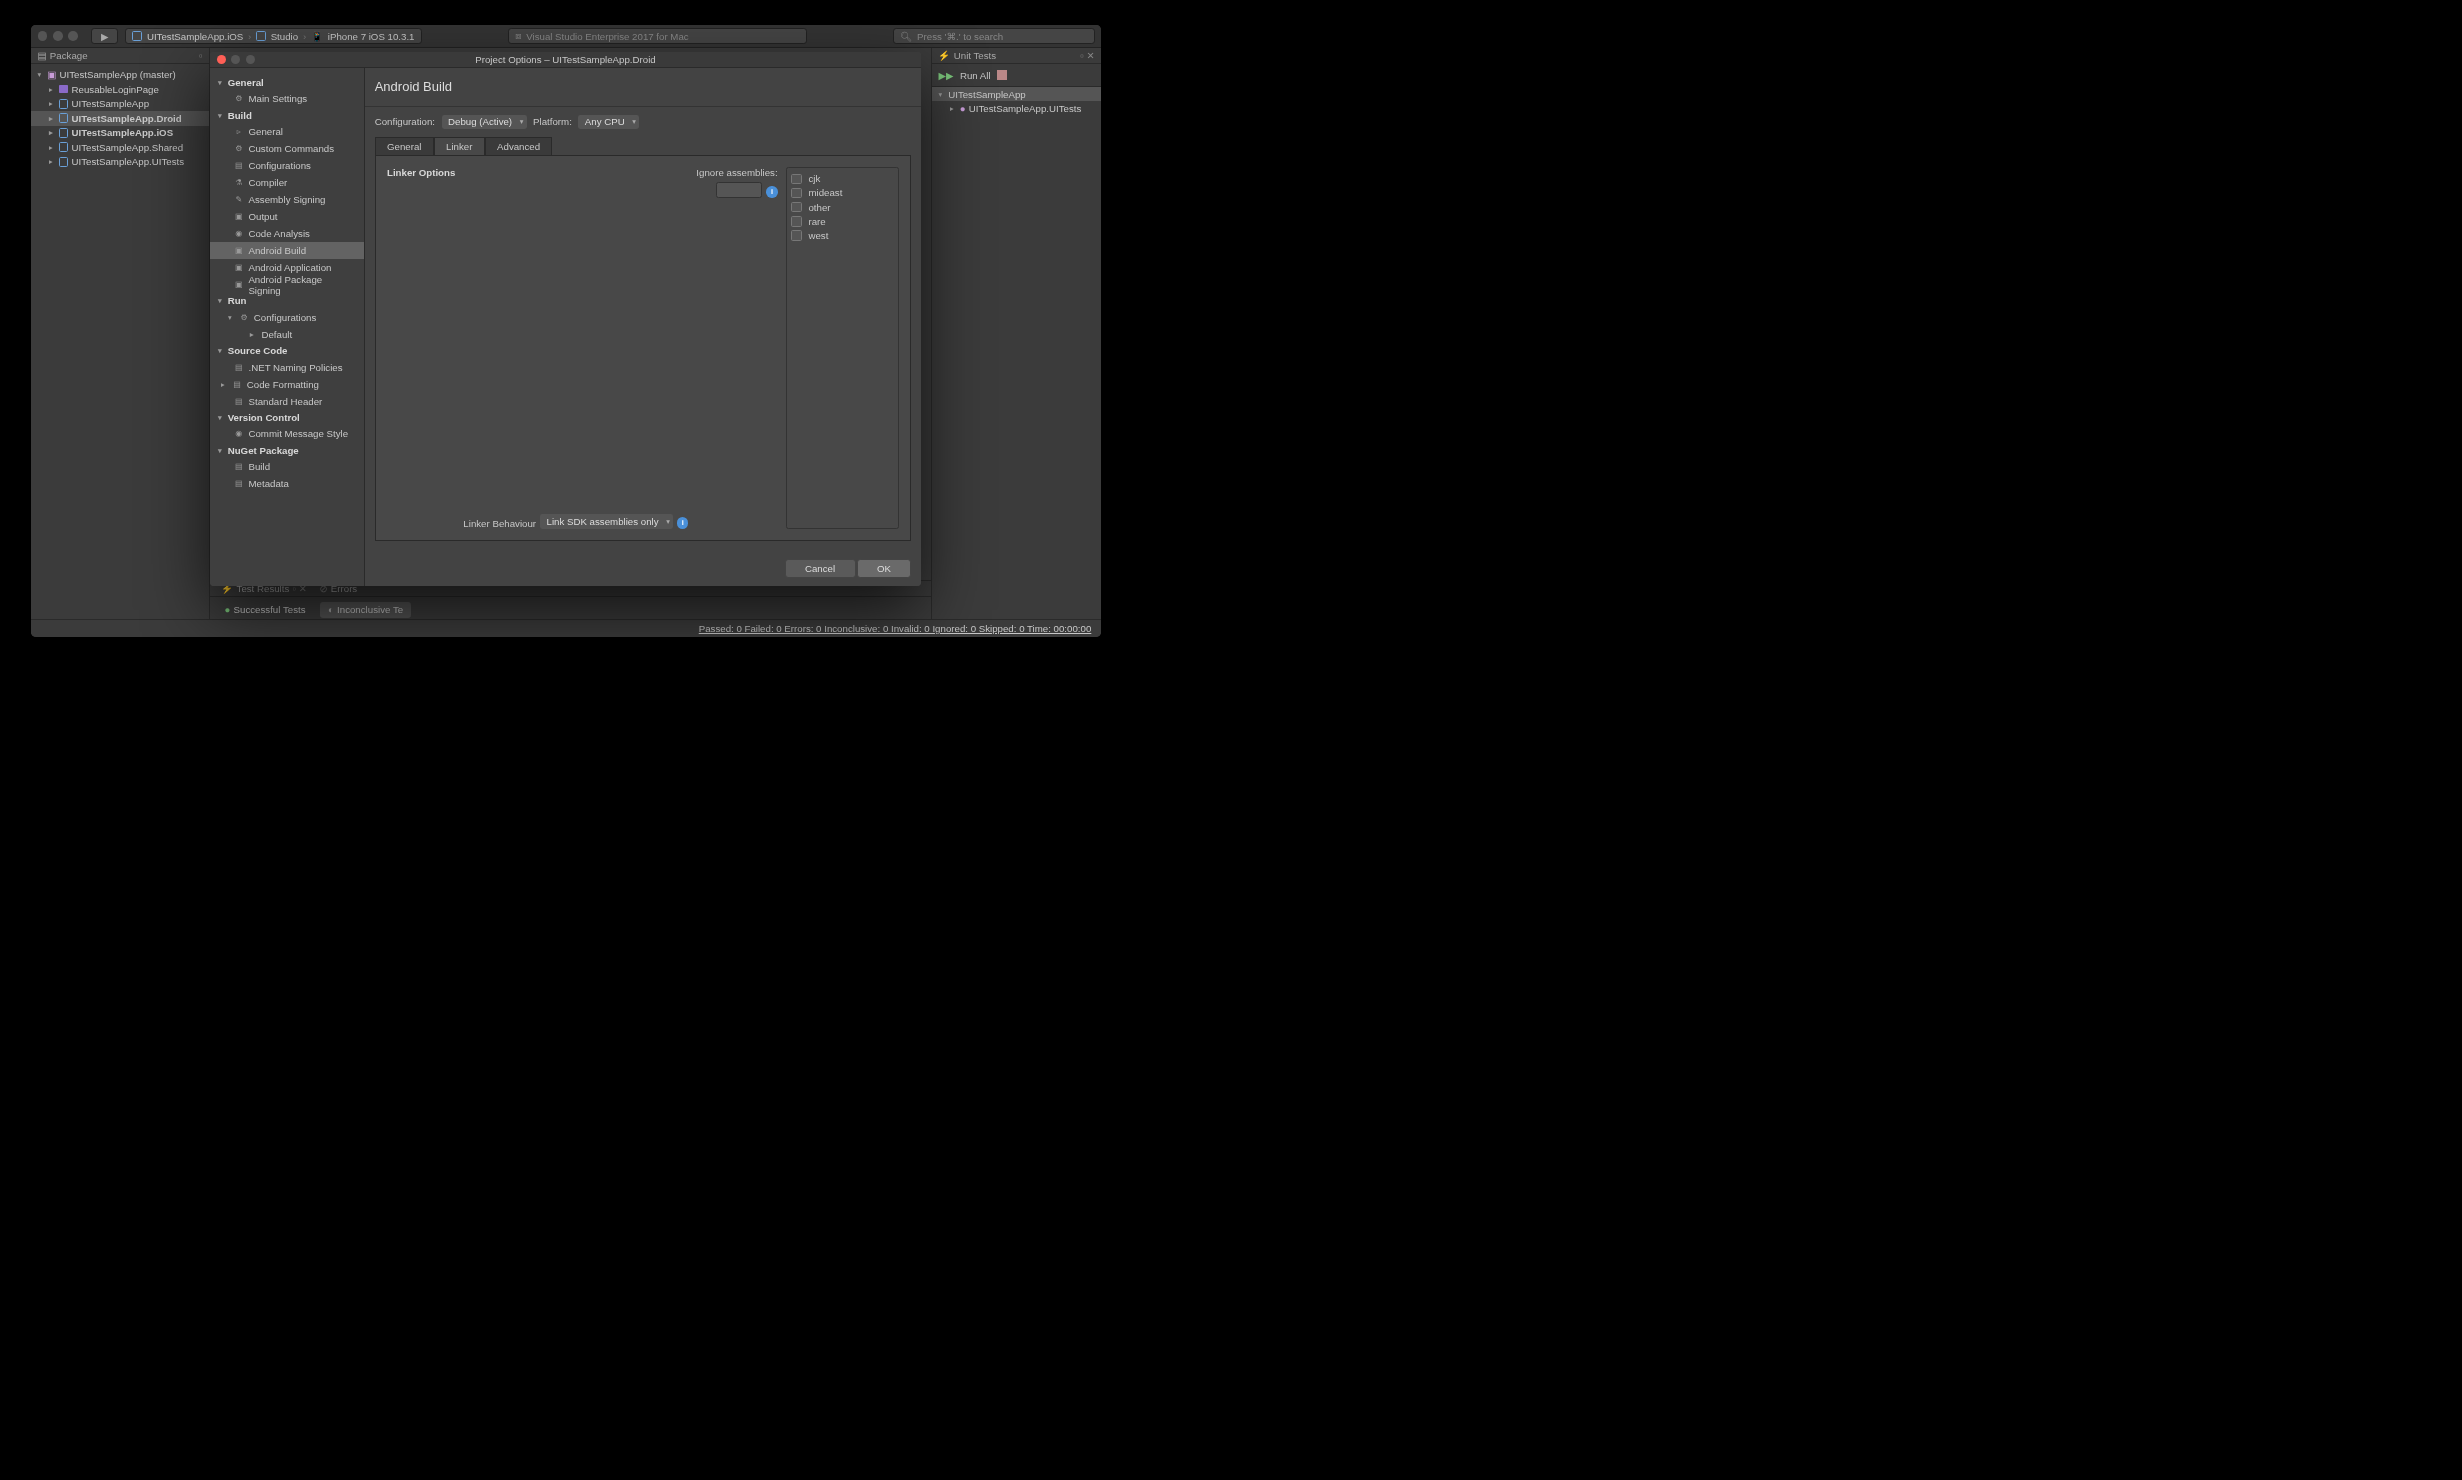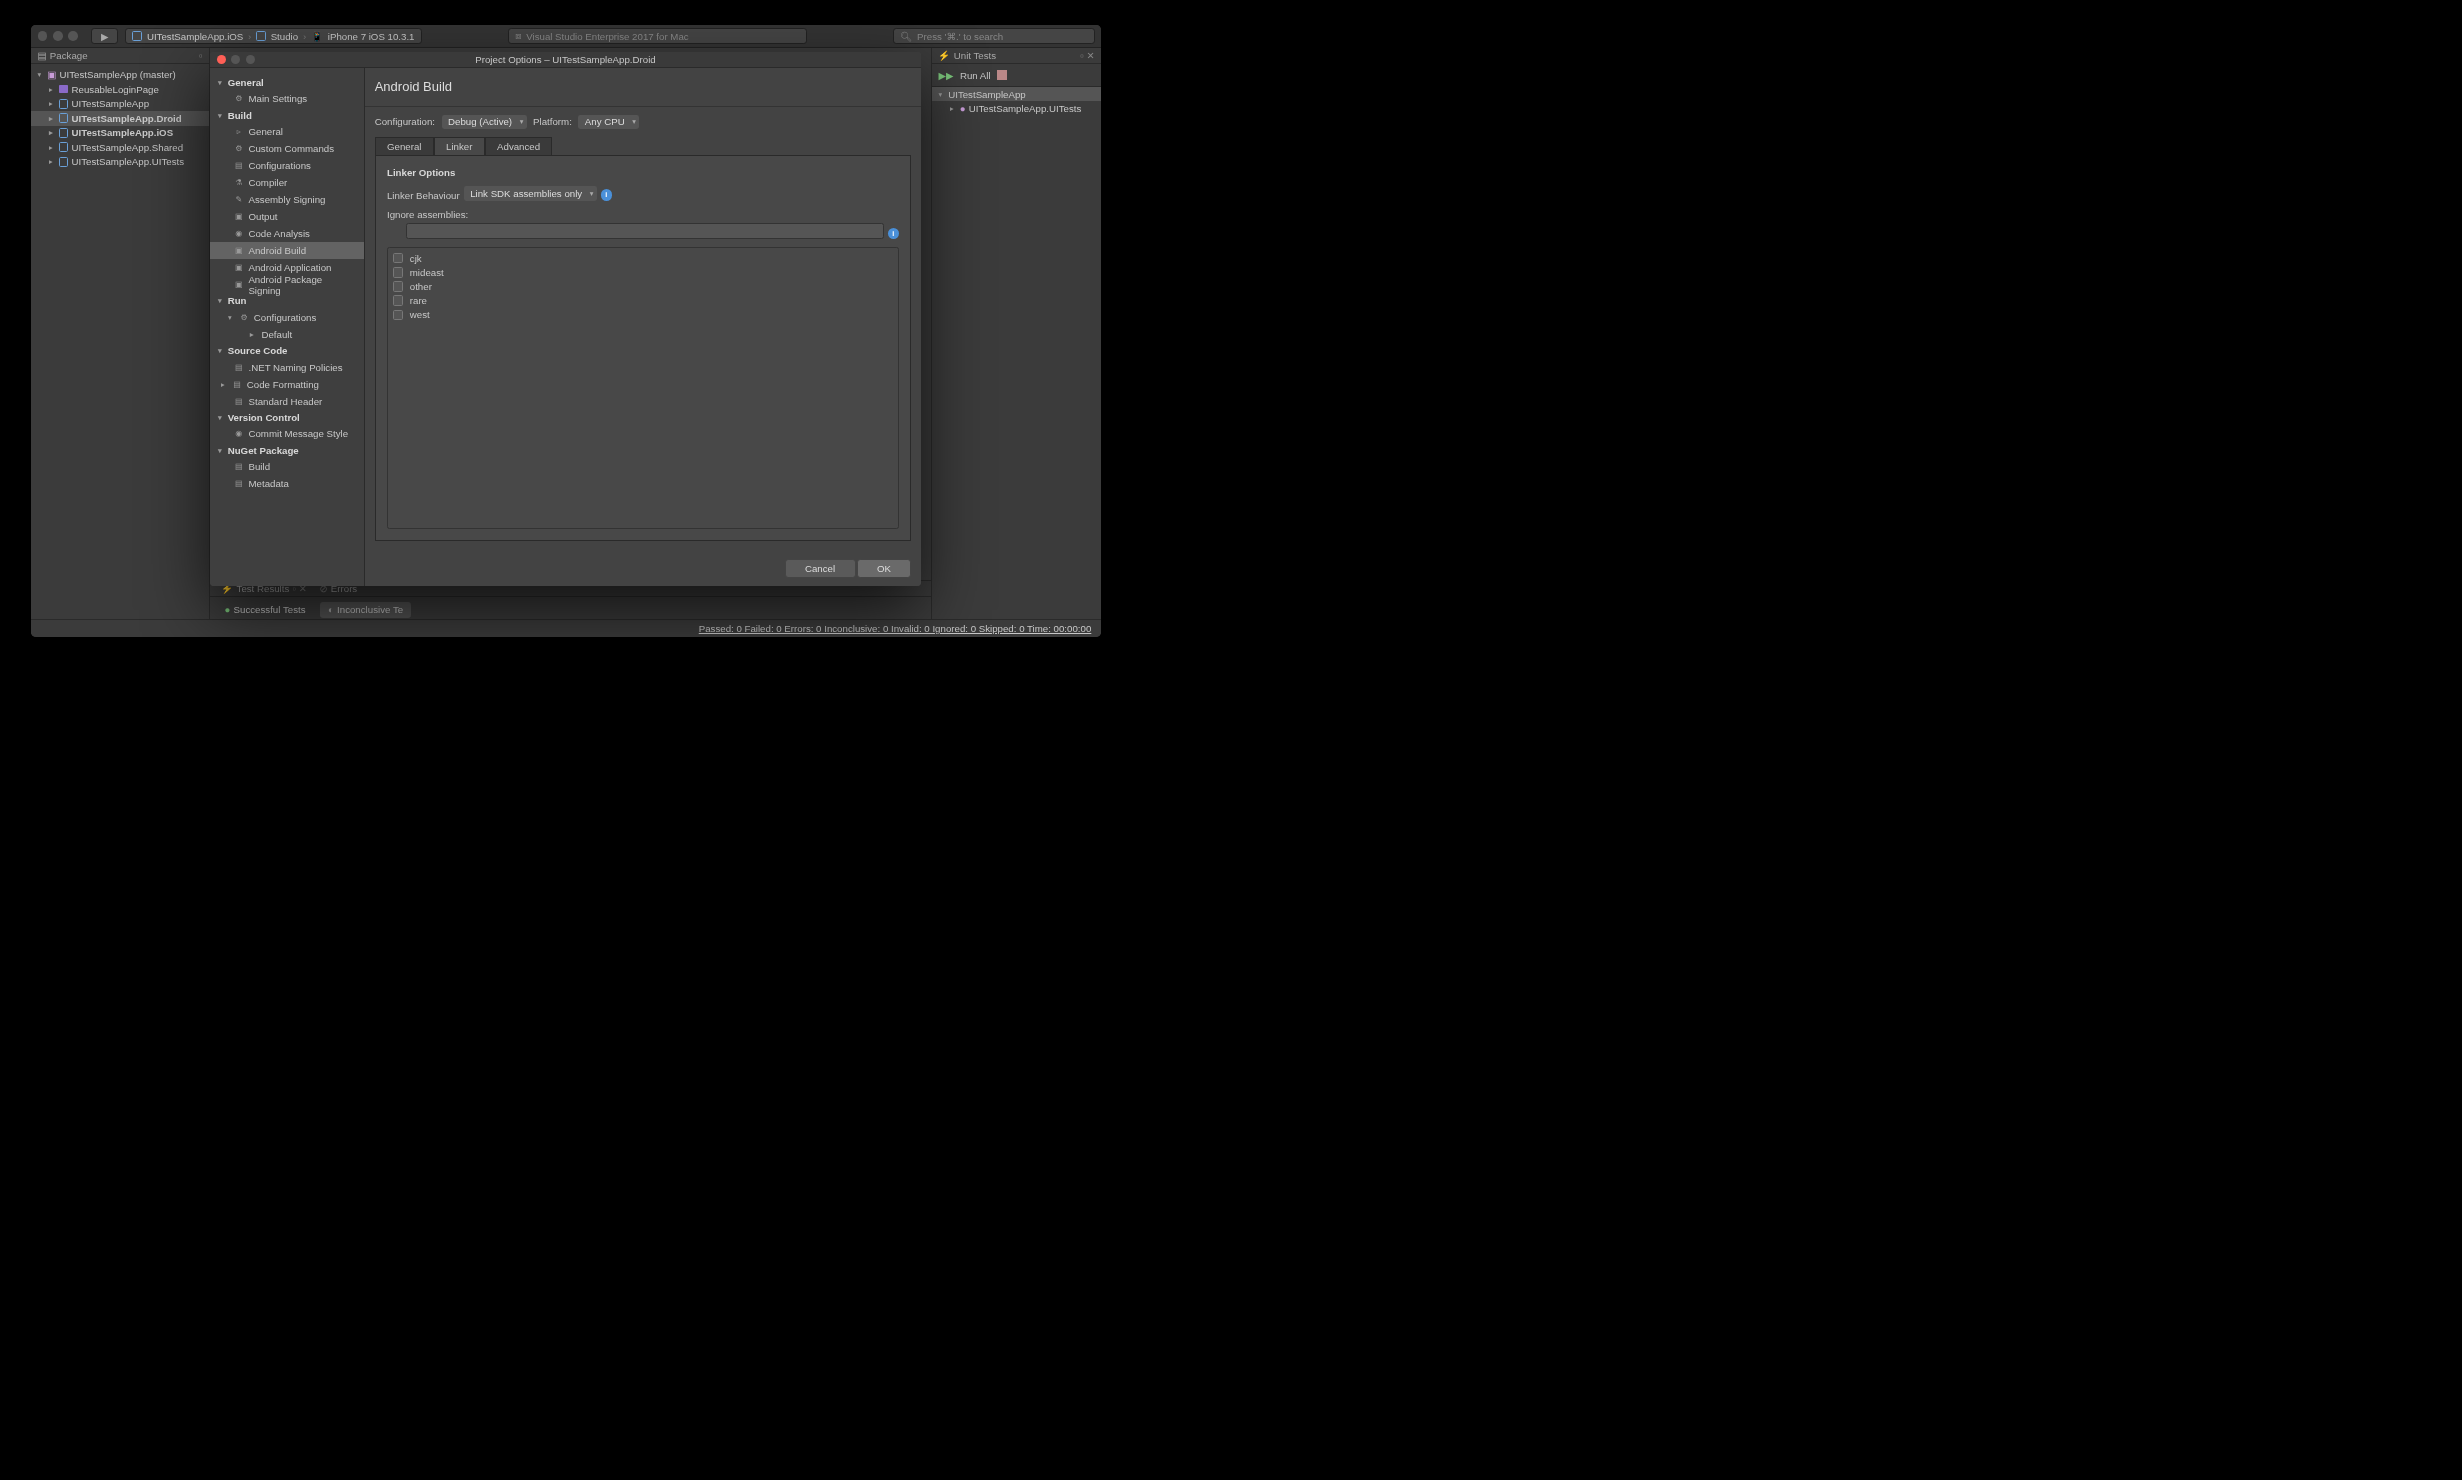--- a/index.html
+++ b/index.html
@@ -66,21 +66,21 @@
 
 .modalmain { flex: 1; display: flex; flex-direction: column; padding: 0; background: #434343; }
 .modalhdr { padding: 11.3px 9.7px; color: #ddd; font-size: 13px; font-weight: 500; border-bottom: 0.8px solid #333; }
 .modaltoprow { padding: 8px 9.7px; display: flex; align-items: center; gap: 6.5px; color: #c8c8c8; }
 .dropdown { background: #555; border-radius: 2.4px; padding: 1.6px 14.5px 1.6px 6.5px; color: #ddd; position: relative; display: inline-flex; align-items: center; }
 .dropdown::after { content: "▾"; position: absolute; right: 3.2px; font-size: 7.3px; color: #aaa; }
 
 .tabrow { display: flex; padding: 0 9.7px; gap: 0; }
 .tabrow .tabbtn { padding: 3.2px 11.3px; color: #c8c8c8; background: #3a3a3a; border: 0.8px solid #2a2a2a; border-bottom: none; }
 .tabrow .tabbtn.active { background: #484848; }
-.panel { margin: 0 9.7px 9.7px 9.7px; background: #484848; border: 0.8px solid #2a2a2a; flex: 1; padding: 11.3px; display: flex; flex-direction: column; gap: 8px; }
+.panel { margin: 0 9.7px 9.7px 9.7px; background: #484848; border: 0.8px solid #2a2a2a; flex: 1; padding: 11.3px; display: flex; flex-direction: row; gap: 8px; }
 .panel h4 { color: #d8d8d8; font-weight: 600; font-size: 9.7px; }
 .row { display: flex; align-items: flex-end; gap: 4px; color: #c8c8c8; }
 .txtinput { background: #555; border: 0.8px solid #333; border-radius: 2.4px; height: 16px; flex: 1; }
 .info { width: 11.3px; height: 11.3px; border-radius: 50%; background: #4a90d9; color: #fff; display: inline-flex; align-items: center; justify-content: center; font-size: 7.3px; font-weight: bold; }
 .desc { color: #888; font-size: 9px; line-height: 1.4; }
 .cklist { border: 0.8px solid #333; border-radius: 2.4px; flex: 1; padding: 4.8px; display: flex; flex-direction: column; gap: 3.2px; }
 .ck { display: flex; align-items: center; gap: 6.5px; color: #c8c8c8; }
 .ck input { appearance: none; width: 10.5px; height: 10.5px; border: 0.8px solid #777; border-radius: 1.6px; background: #555; }
 
 .modalfoot { padding: 8px 9.7px; display: flex; justify-content: flex-end; gap: 1px; }

